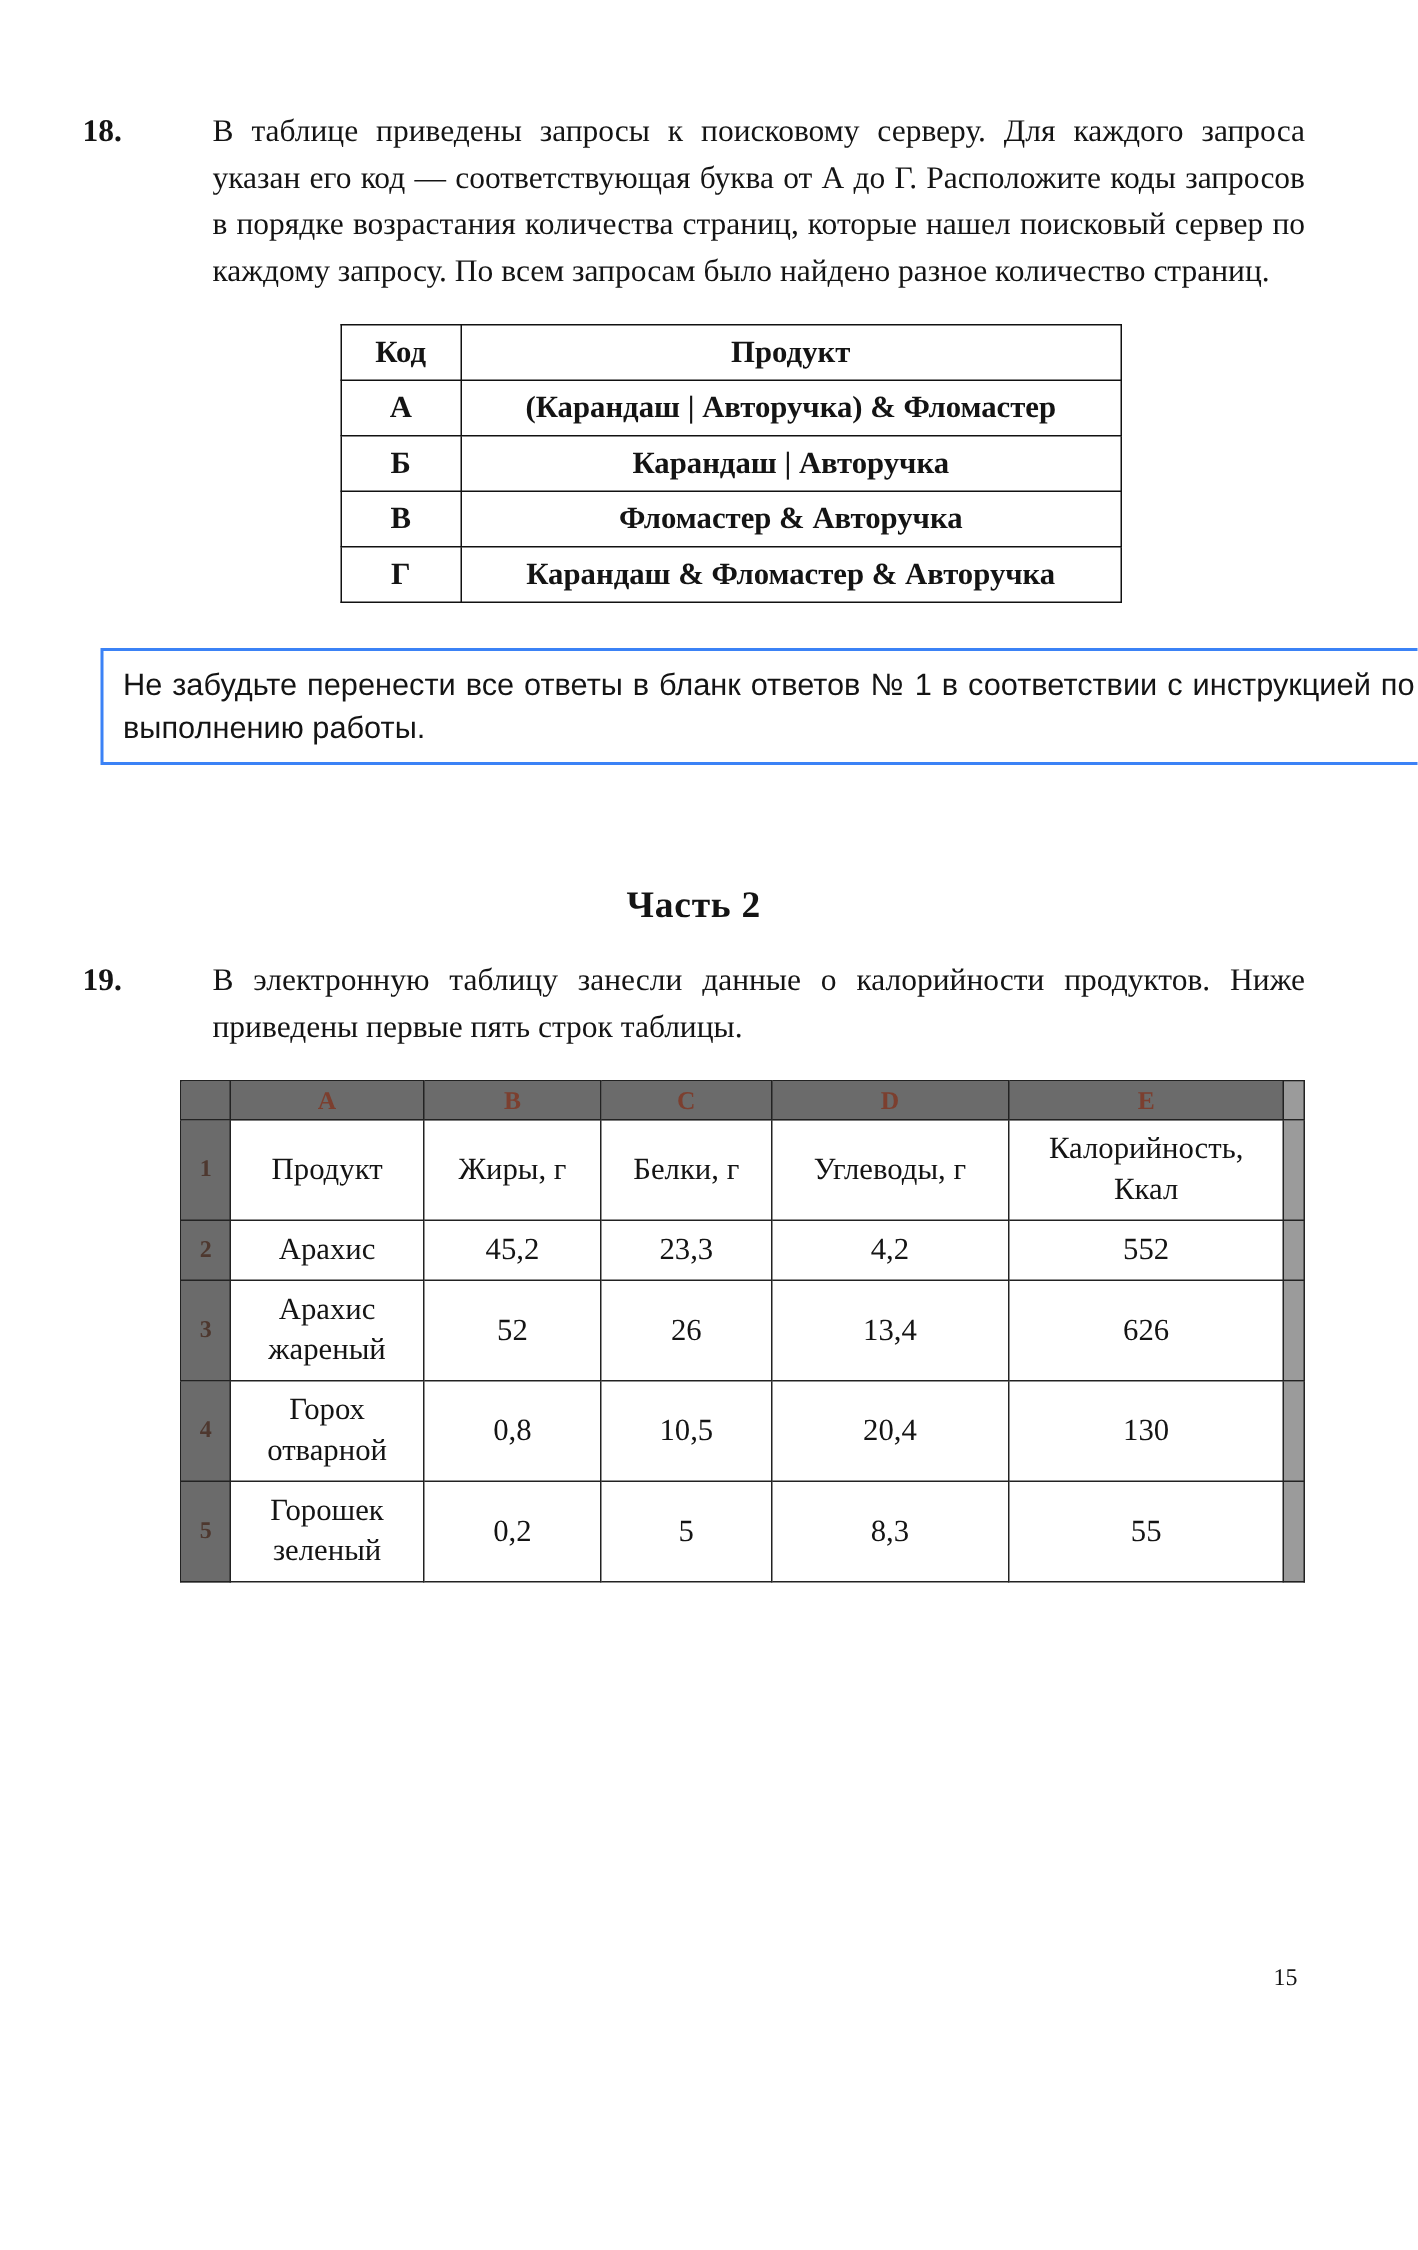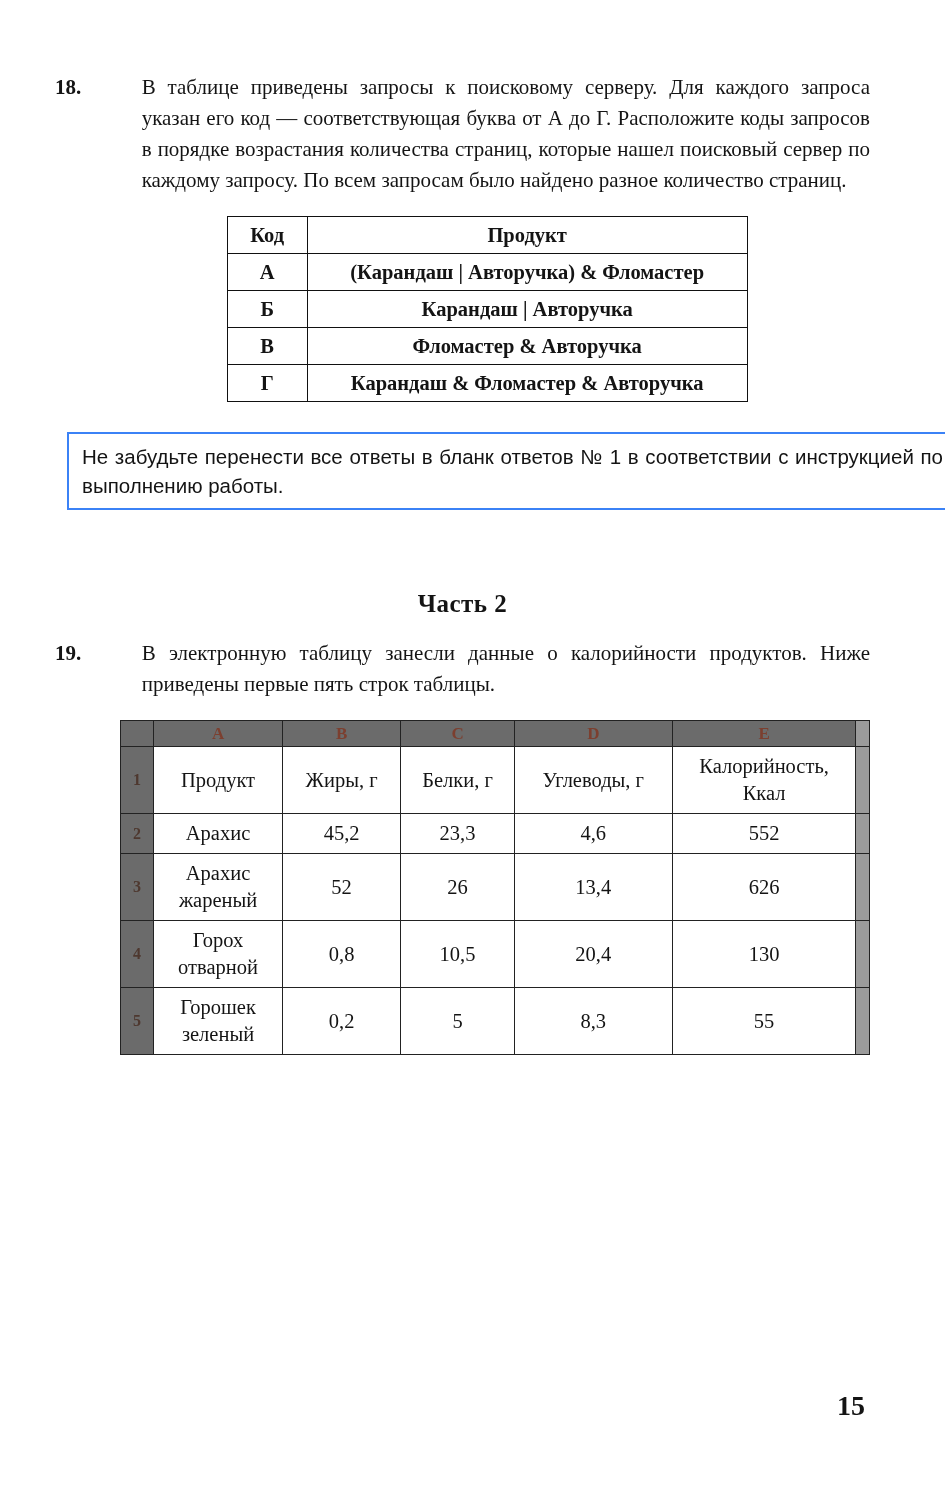--- a/index.html
+++ b/index.html
@@ -56,22 +56,22 @@
     background:#6b6b6b; color:#4e382f; font-size:16px; font-weight:bold;
     text-align:center;
   }
   .sheet td.cell {
     font-size:20.5px; text-align:center; padding:6px 5px; line-height:27px;
     background:#fff;
   }
   .sheet .sliver { background:#9b9b9b; }
 
   .page-number {
-    position:absolute; top:1390px; right:80px;
-    font-weight:bold; font-size:28px;
+    position:absolute; top:1310px; right:80px;
+    font-weight:normal; font-size:16px;
   }
 </style>
 </head>
 <body>
 
 <div class="page">
 
   <section>
     <div class="task-row">
       <div class="task-number">18.</div>
@@ -154,21 +154,21 @@
               <td class="cell">Белки, г</td>
               <td class="cell">Углеводы, г</td>
               <td class="cell">Калорийность, Ккал</td>
               <td class="sliver"></td>
             </tr>
             <tr>
               <th class="rownum">2</th>
               <td class="cell">Арахис</td>
               <td class="cell">45,2</td>
               <td class="cell">23,3</td>
-              <td class="cell">4,6</td>
+              <td class="cell">4,2</td>
               <td class="cell">552</td>
               <td class="sliver"></td>
             </tr>
             <tr>
               <th class="rownum">3</th>
               <td class="cell">Арахис жареный</td>
               <td class="cell">52</td>
               <td class="cell">26</td>
               <td class="cell">13,4</td>
               <td class="cell">626</td>

